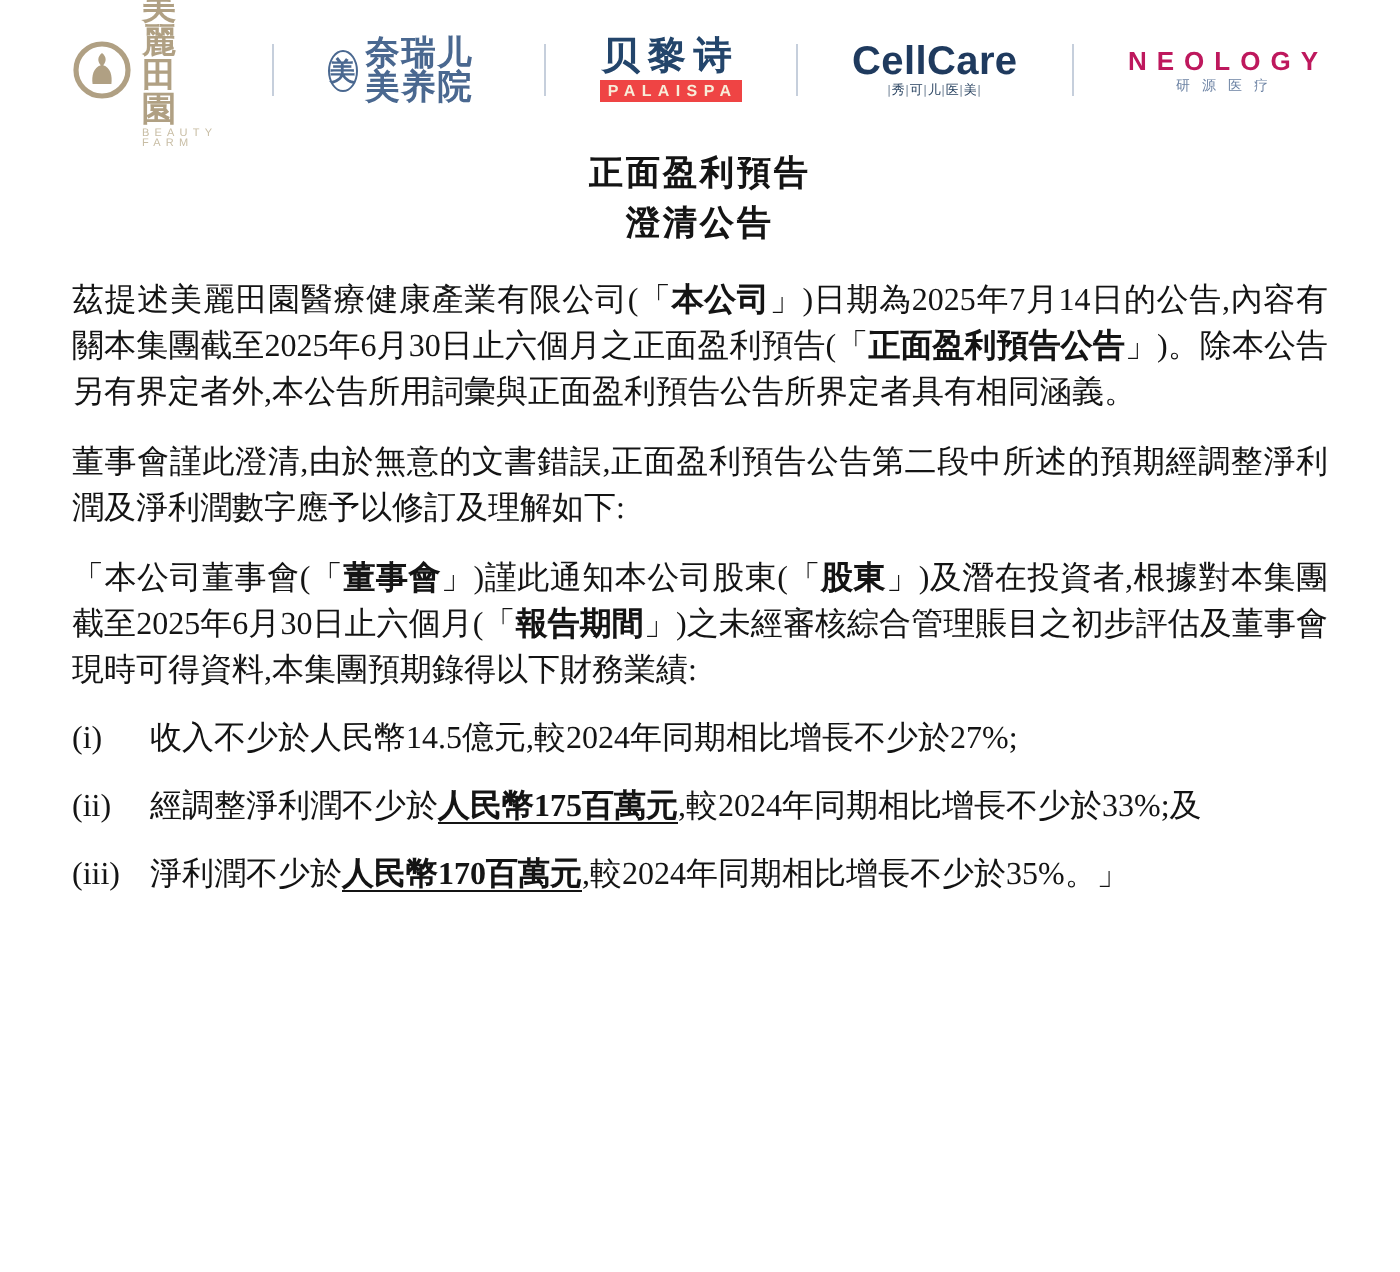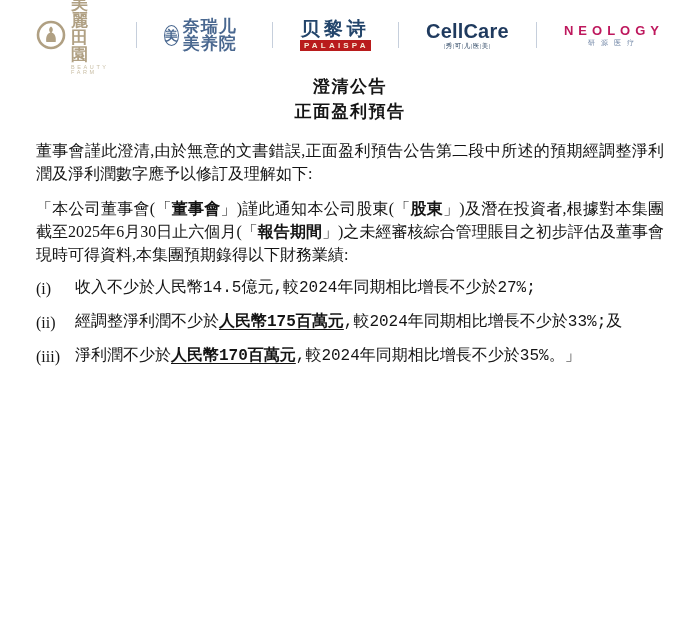--- a/index.html
+++ b/index.html
@@ -31,21 +31,21 @@
   .nr-wrap { gap: 4px; }
   .nr-circle {
     width: 21px; height: 21px; border: 1.5px solid #4a6890; border-radius: 50%;
     display: inline-flex; align-items: center; justify-content: center;
     font-size: 13px; color: #4a6890; font-weight: 600;
   }
   .nr-text { font-size: 17px; color: #4a6890; font-weight: 600; letter-spacing: 1px; }
 
   .pl-name { font-size: 19px; color: #23456b; font-weight: 700; letter-spacing: 4px; }
   .pl-badge {
-    margin-top: 2px; background: #b91c1c; color: #f8ecd8;
+    margin-top: 2px; background: #ef4444; color: #f8ecd8;
     font-size: 8px; letter-spacing: 3.2px; padding: 2px 2px 1px 4px;
     font-family: "Liberation Sans", sans-serif; font-weight: 700;
     align-self: stretch; text-align: center;
   }
 
   .cc-name { font-size: 20px; color: #1f3a5e; font-weight: 700; font-family: "Liberation Sans", sans-serif; letter-spacing: 0.2px; }
   .cc-sub { font-size: 6.5px; color: #27415f; margin-top: 2px; letter-spacing: 0.6px; }
 
   .ne-name { font-size: 13px; color: #be185d; font-weight: 600; letter-spacing: 5px; font-family: "Liberation Sans", sans-serif; }
   .ne-sub { font-size: 7px; color: #6d83a4; letter-spacing: 6px; margin-top: 3px; }
@@ -64,21 +64,21 @@
   
   .doc-body { margin-top: 15px; font-size: 16px; line-height: 23px; text-align: justify; }
   .para { margin-top: 12px; }
   .para:first-child { margin-top: 0; }
   .seg-b { font-weight: 700; }
   .seg-u { text-decoration: underline; text-underline-offset: 3px; }
 
   .fin-list { }
   .fin-item { display: flex; margin-top: 11px; }
   .fin-marker { width: 39px; flex-shrink: 0; }
-  .fin-text { flex: 1; text-align: justify; font-family: Liberation Mono, monospace; }
+  .fin-text { flex: 1; text-align: justify; }
 </style>
 </head>
 <body>
 
 <div class="page">
 
   <div class="logos">
 
     <div class="logo bf-wrap">
       <span style="display:inline-flex;">
@@ -118,25 +118,26 @@
 
     <div class="logo logo-col">
       <span class="ne-name">NEOLOGY</span>
       <span class="ne-sub">研源医疗</span>
     </div>
 
   </div>
 
 
   <div class="headings">
+    <div class="heading-line">正面盈利預告</div>
     <div class="heading-line">澄清公告</div>
-    <div class="heading-line">正面盈利預告</div>
   </div>
 
   <div class="doc-body">
+    <div class="para"><span>茲提述美麗田園醫療健康產業有限公司(「</span><span class="seg-b">本公司</span><span>」)日期為2025年7月14日的公告,內容有關本集團截至2025年6月30日止六個月之正面盈利預告(「</span><span class="seg-b">正面盈利預告公告</span><span>」)。除本公告另有界定者外,本公告所用詞彙與正面盈利預告公告所界定者具有相同涵義。</span></div>
     <div class="para"><span>董事會謹此澄清,由於無意的文書錯誤,正面盈利預告公告第二段中所述的預期經調整淨利潤及淨利潤數字應予以修訂及理解如下:</span></div>
     <div class="para"><span>「本公司董事會(「</span><span class="seg-b">董事會</span><span>」)謹此通知本公司股東(「</span><span class="seg-b">股東</span><span>」)及潛在投資者,根據對本集團截至2025年6月30日止六個月(「</span><span class="seg-b">報告期間</span><span>」)之未經審核綜合管理賬目之初步評估及董事會現時可得資料,本集團預期錄得以下財務業績:</span></div>
 
     <div class="fin-list">
       <div class="fin-item">
         <span class="fin-marker">(i)</span>
         <span class="fin-text"><span>收入不少於人民幣14.5億元,較2024年同期相比增長不少於27%;</span></span>
       </div>
       <div class="fin-item">
         <span class="fin-marker">(ii)</span>

